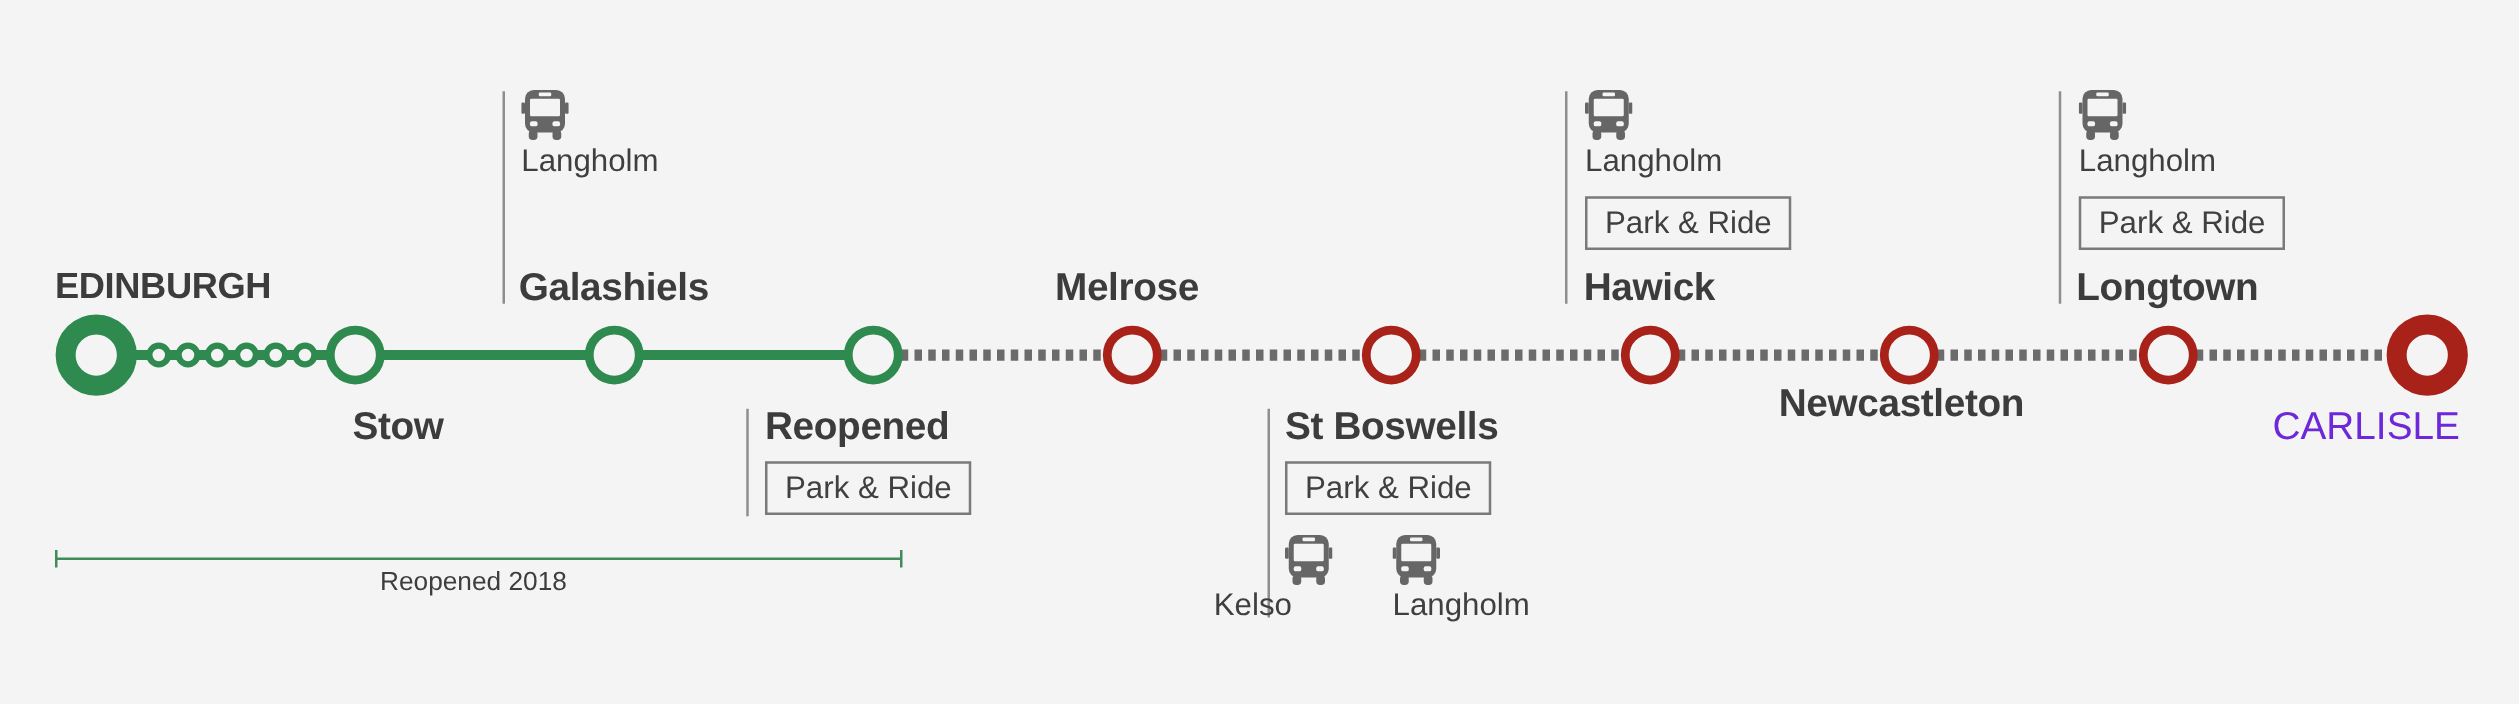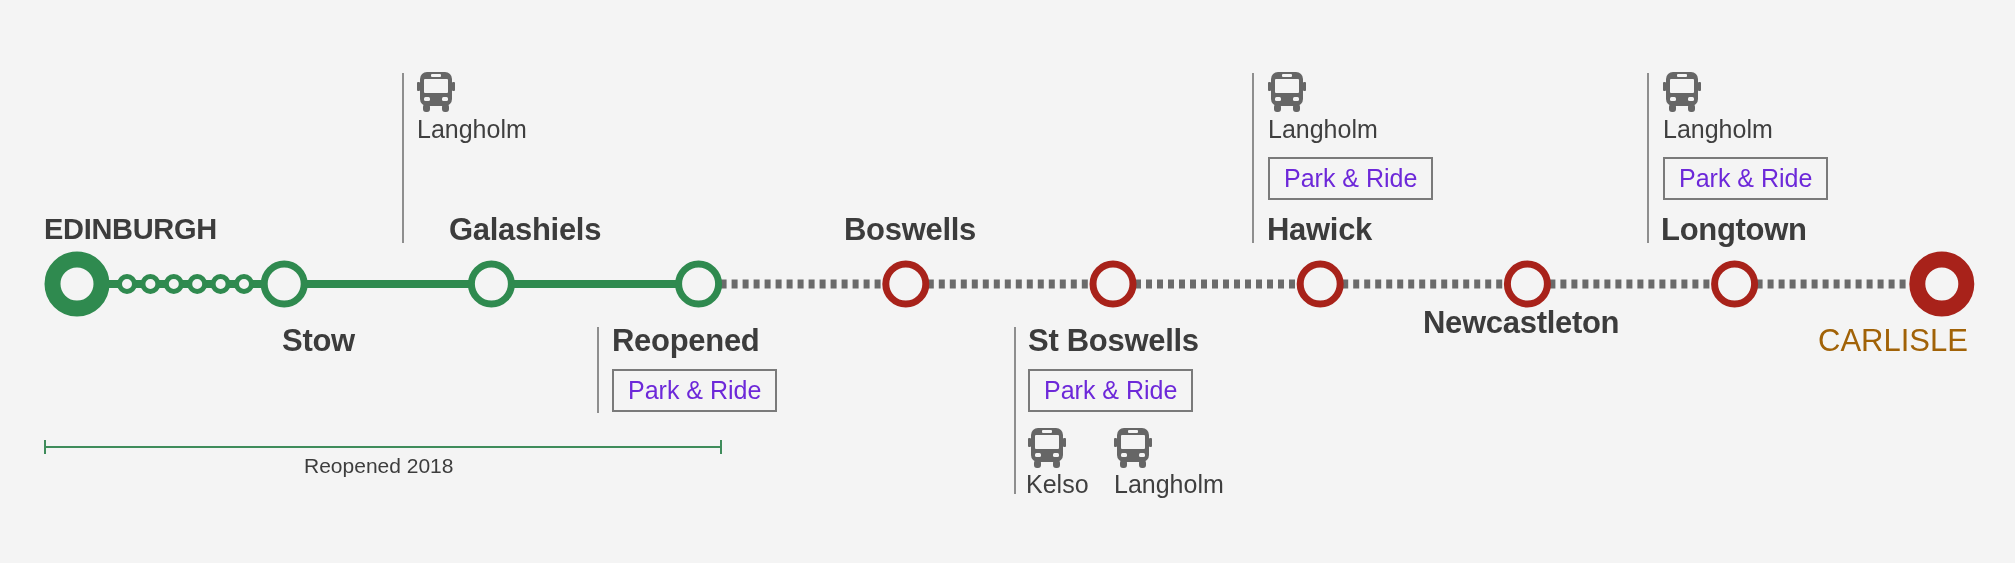--- a/index.html
+++ b/index.html
@@ -6,24 +6,24 @@
   body {
     width: 2015px; height: 563px; background: #f4f4f4;
     position: relative; overflow: hidden;
     font-family: "Liberation Sans", "DejaVu Sans", sans-serif;
     color: #3b3b3b;
   }
   #map { position: absolute; left: 0; top: 0; }
   .lbl { position: absolute; white-space: nowrap; }
   .station-name { font-size: 31px; font-weight: bold; color: #3c3c3c; letter-spacing: -0.3px; }
   .station-name.terminus-upper { font-size: 29px; }
-  .station-name.carlisle { font-weight: normal; font-size: 31px; letter-spacing: 0px; color: #a16207; }
+  .station-name.carlisle { font-weight: normal; font-size: 31px; letter-spacing: 0px; color: #6d28d9; }
   .bus-dest { font-size: 25px; color: #3f3f3f; }
   .park-ride {
-    position: absolute; border: 2px solid #7a7a7a; font-size: 25px; color: #6d28d9;
+    position: absolute; border: 2px solid #7a7a7a; font-size: 25px; color: #404040;
     padding: 4px 14px 5px 14px; line-height: 30px; background: transparent;
   }
   .vline { position: absolute; width: 2px; background: #8e8e8e; }
   .bus { position: absolute; width: 38px; height: 40px; }
   .reopen { font-size: 21px; color: #3d3d3d; }
 </style>
 </head>
 <body>
 
 <svg id="map" width="2015" height="563">
@@ -58,44 +58,44 @@
     </g>
   <g id="bracket-layer">
     <line x1="45" y1="447" x2="721" y2="447" stroke="#3f8c5b" stroke-width="2"></line>
     <line x1="45" y1="440" x2="45" y2="454" stroke="#3f8c5b" stroke-width="2"></line>
     <line x1="721" y1="440" x2="721" y2="454" stroke="#3f8c5b" stroke-width="2"></line>
   </g>
 </svg>
 
 <div class="lbl station-name terminus-upper" style="left:44px; top:213px;">EDINBURGH</div>
 <div class="lbl station-name" style="left:246px; top:323px;margin-left:36px;">Stow</div>
-<div class="lbl station-name" style="left:415px; top:212px;margin-left:34px;">Galashiels</div>
+<div class="lbl station-name" style="left:415px; top:212px;">Galashiels</div>
 <div class="lbl station-name" style="left:612px; top:323px;">Reopened</div>
-<div class="lbl station-name" style="left:844px; top:212px;">Boswells</div>
+<div class="lbl station-name" style="left:844px; top:212px;">Melrose</div>
 <div class="lbl station-name" style="left:1028px; top:323px;">St Boswells</div>
 <div class="lbl station-name" style="left:1267px; top:212px;">Hawick</div>
 <div class="lbl station-name" style="left:1423px; top:305px;">Newcastleton</div>
 <div class="lbl station-name" style="left:1661px; top:212px;">Longtown</div>
 <div class="lbl station-name carlisle" style="left:1818px; top:323px;">CARLISLE</div>
 
 <div class="vline" style="left:402px; top:73px; height:170px;"></div>
 <svg class="bus" style="left:417px; top:72px;" viewBox="0 0 38 40">
   <use href="#bus-shape"></use>
 </svg>
 <div class="lbl bus-dest" style="left:417px; top:115px;">Langholm</div>
 
 <div class="vline" style="left:597px; top:327px; height:86px;"></div>
 <div class="park-ride" style="left:612px; top:369px;">Park &amp; Ride</div>
 
 <div class="vline" style="left:1014px; top:327px; height:167px;"></div>
 <div class="park-ride" style="left:1028px; top:369px;">Park &amp; Ride</div>
 <svg class="bus" style="left:1028px; top:428px;" viewBox="0 0 38 40">
   <use href="#bus-shape"></use>
 </svg>
-<div class="lbl bus-dest" style="left:1026px; top:470px;">Kelso</div>
+<div class="lbl bus-dest" style="left:971px; top:470px;">Kelso</div>
 <svg class="bus" style="left:1114px; top:428px;" viewBox="0 0 38 40">
   <use href="#bus-shape"></use>
 </svg>
 <div class="lbl bus-dest" style="left:1114px; top:470px;">Langholm</div>
 
 <div class="vline" style="left:1252px; top:73px; height:170px;"></div>
 <svg class="bus" style="left:1268px; top:72px;" viewBox="0 0 38 40">
   <use href="#bus-shape"></use>
 </svg>
 <div class="lbl bus-dest" style="left:1268px; top:115px;">Langholm</div>

